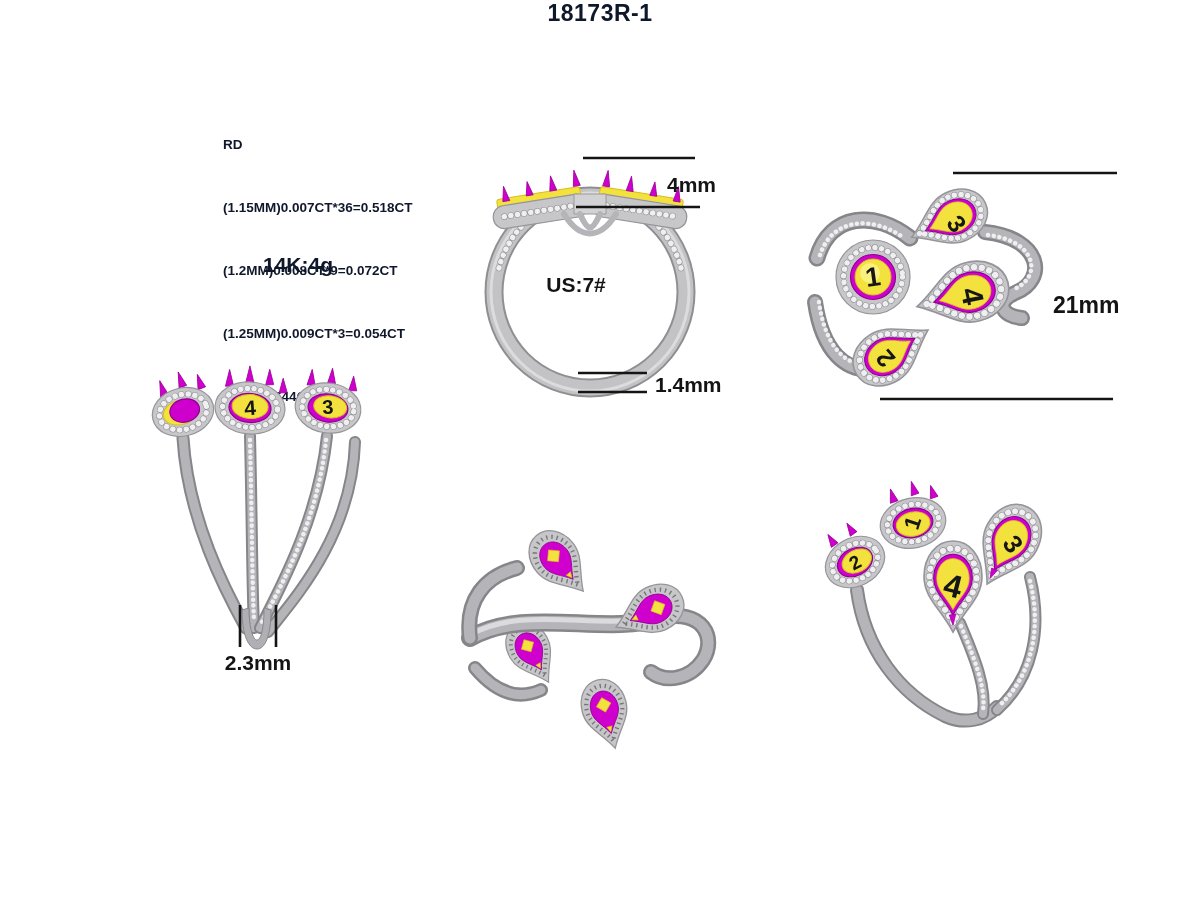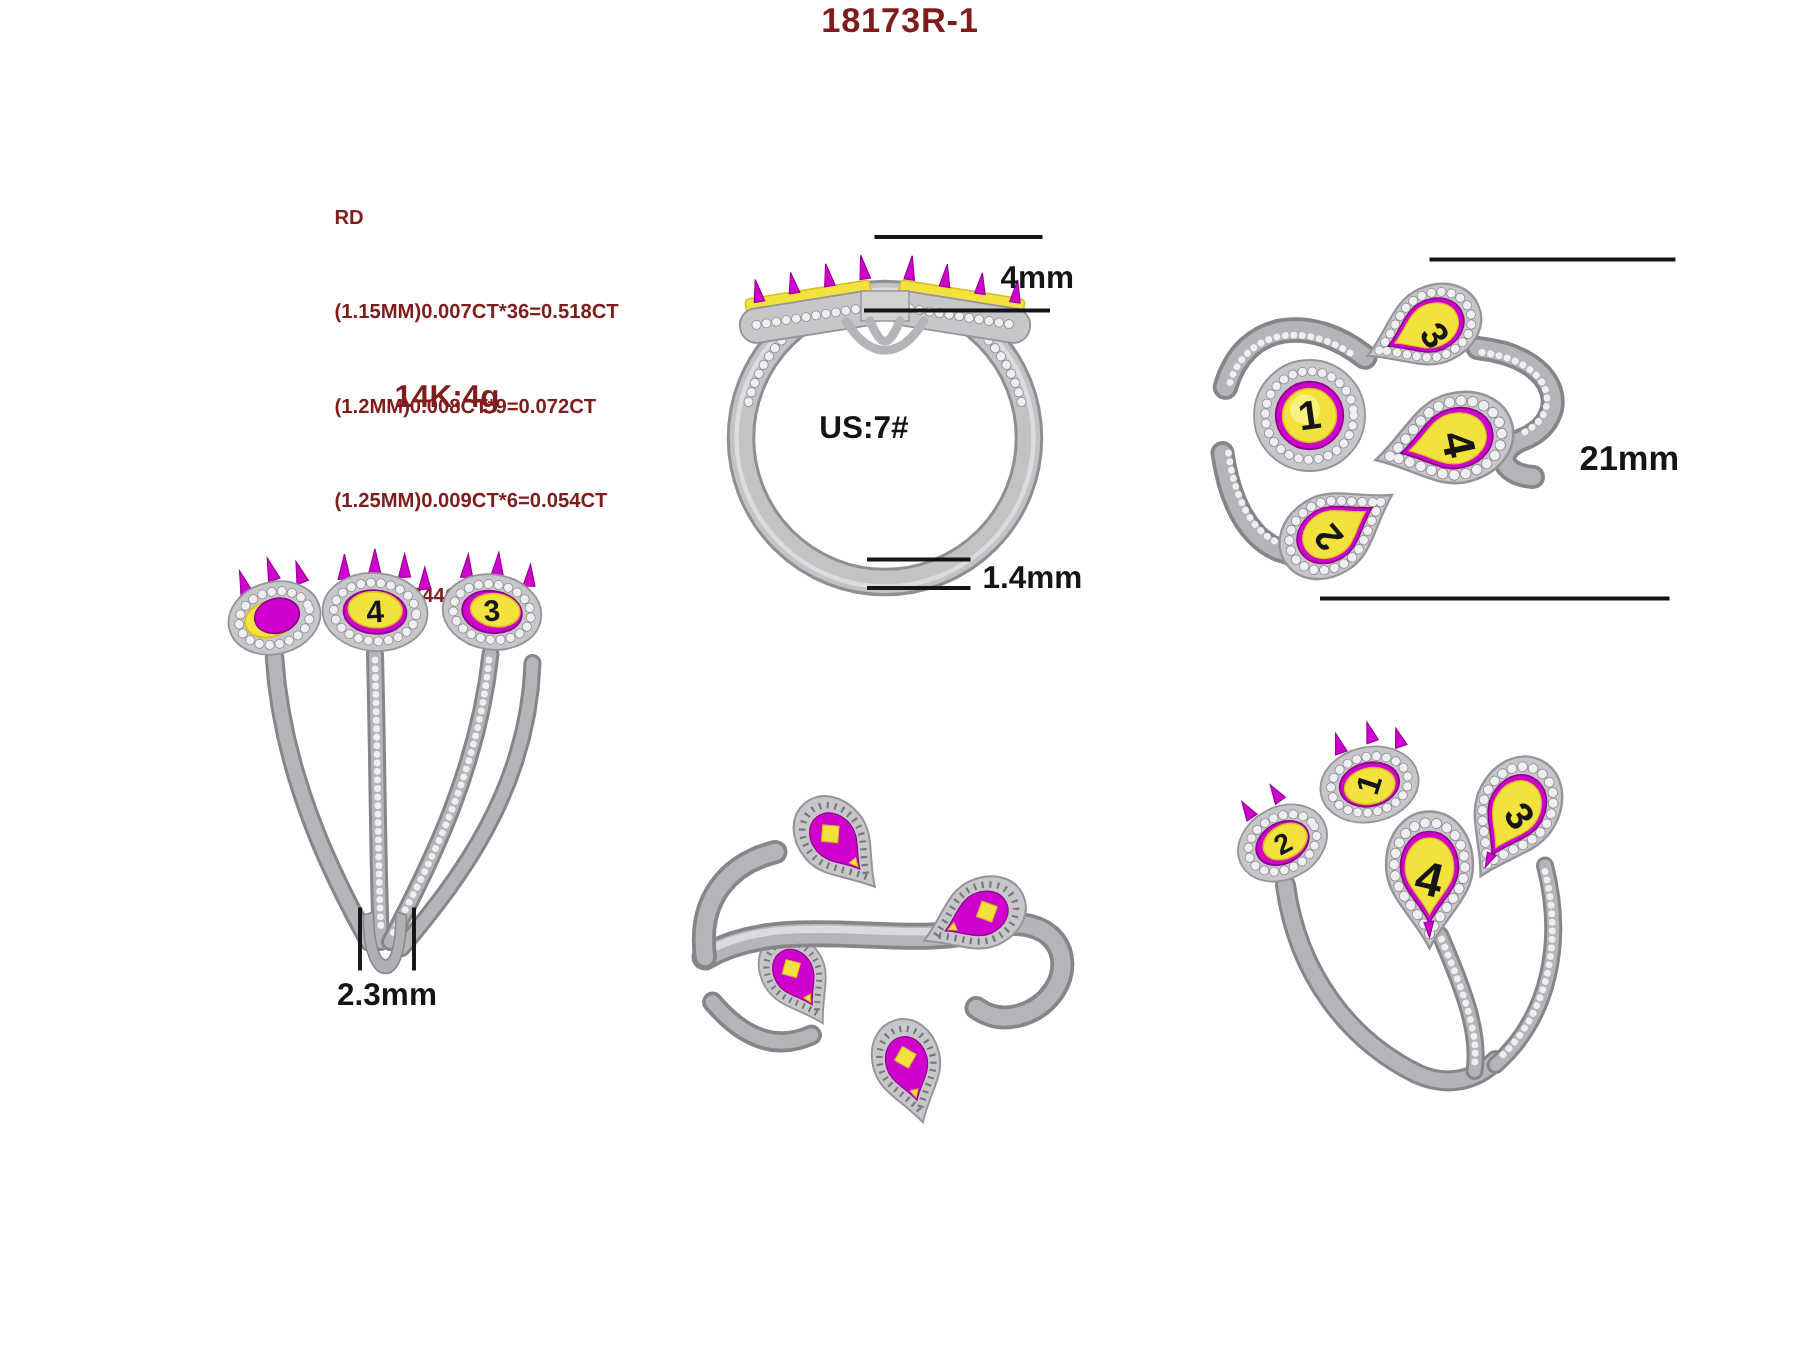--- a/index.html
+++ b/index.html
@@ -1,17 +1,17 @@
 <!DOCTYPE html>
 <html><head>
 <meta charset="utf-8">
 <style>
   html,body{margin:0;padding:0;background:#ffffff;}
   #sheet{position:relative;width:1200px;height:900px;background:#ffffff;overflow:hidden;
-         font-family:"Liberation Sans",sans-serif;color:#7f1d1d;}
+         font-family:"Liberation Sans",sans-serif;color:#0f172a;}
   .abs{position:absolute;}
   #title{left:0;top:42;width:1200px;text-align:center;font-size:23px;font-weight:bold;letter-spacing:.5px;}
   #specs{left:223px;top:92px;font-size:13.5px;font-weight:bold;line-height:21px;white-space:pre;}
   #metal{left:263px;top:253px;font-size:21px;font-weight:bold;}
   figure.view{margin:0;padding:0;}
   svg{display:block;overflow:visible;}
   .dim{stroke:#141414;stroke-width:2.6;fill:none;}
   .lbl{font-family:"Liberation Sans",sans-serif;font-weight:bold;font-size:21px;fill:#141414;}
   .lbl22{font-family:"Liberation Sans",sans-serif;font-weight:bold;font-size:23px;fill:#141414;}
   .num{font-family:"Liberation Sans",sans-serif;font-weight:bold;fill:#161616;}
@@ -33,21 +33,21 @@
 <body>
 
 <div id="sheet">
 
   <div class="abs" id="title">18173R-1</div>
 
   <div class="abs" id="specs">
     <div>RD</div>
     <div>(1.15MM)0.007CT*36=0.518CT</div>
     <div>(1.2MM)0.008CT*9=0.072CT</div>
-    <div>(1.25MM)0.009CT*6=0.054CT</div>
+    <div>(1.25MM)0.009CT*3=0.054CT</div>
     <div>TWT:  0.644CT</div>
   </div>
 
   <div class="abs" id="metal">14K:4g</div>
 
   <figure class="view abs" style="left:455px;top:140px">
     <svg width="300" height="270" viewBox="0 0 300 270">
 
       <circle cx="135" cy="152" r="96" fill="none" stroke="#8f8f93" stroke-width="19"></circle>
       <circle cx="135" cy="152" r="96" fill="none" stroke="#c3c3c6" stroke-width="15"></circle>

